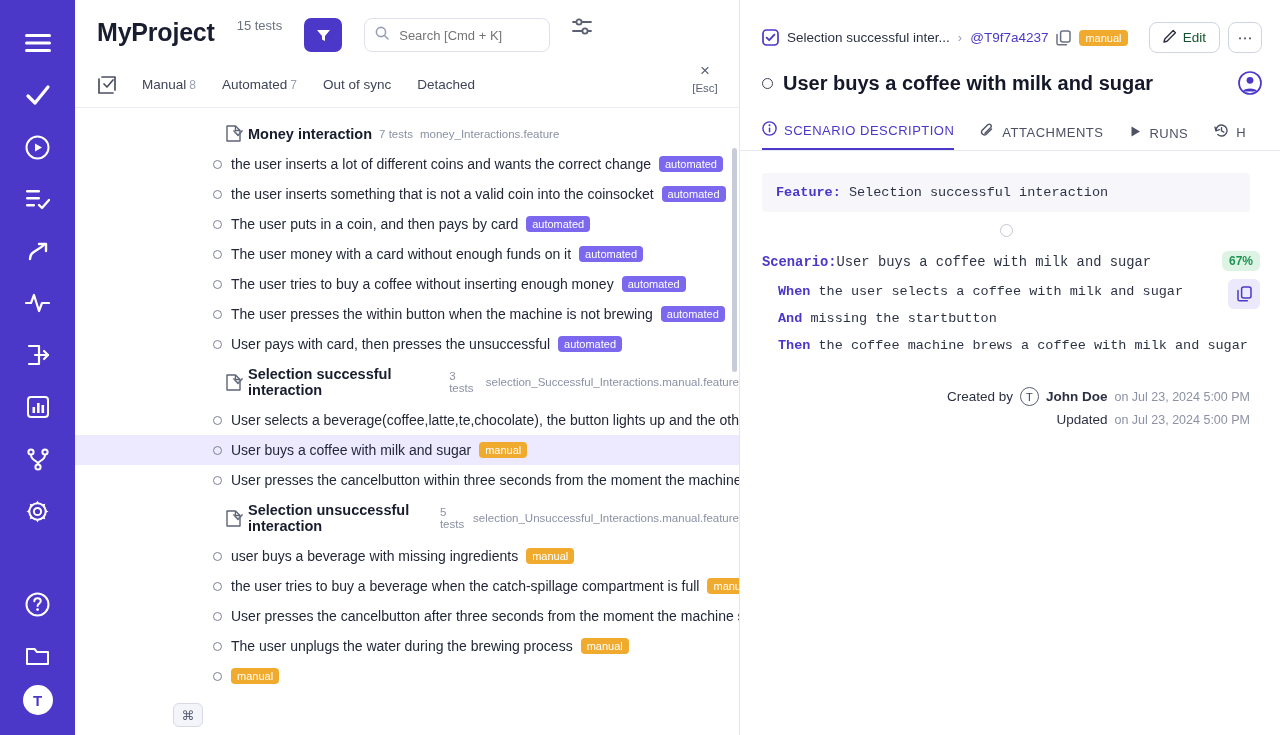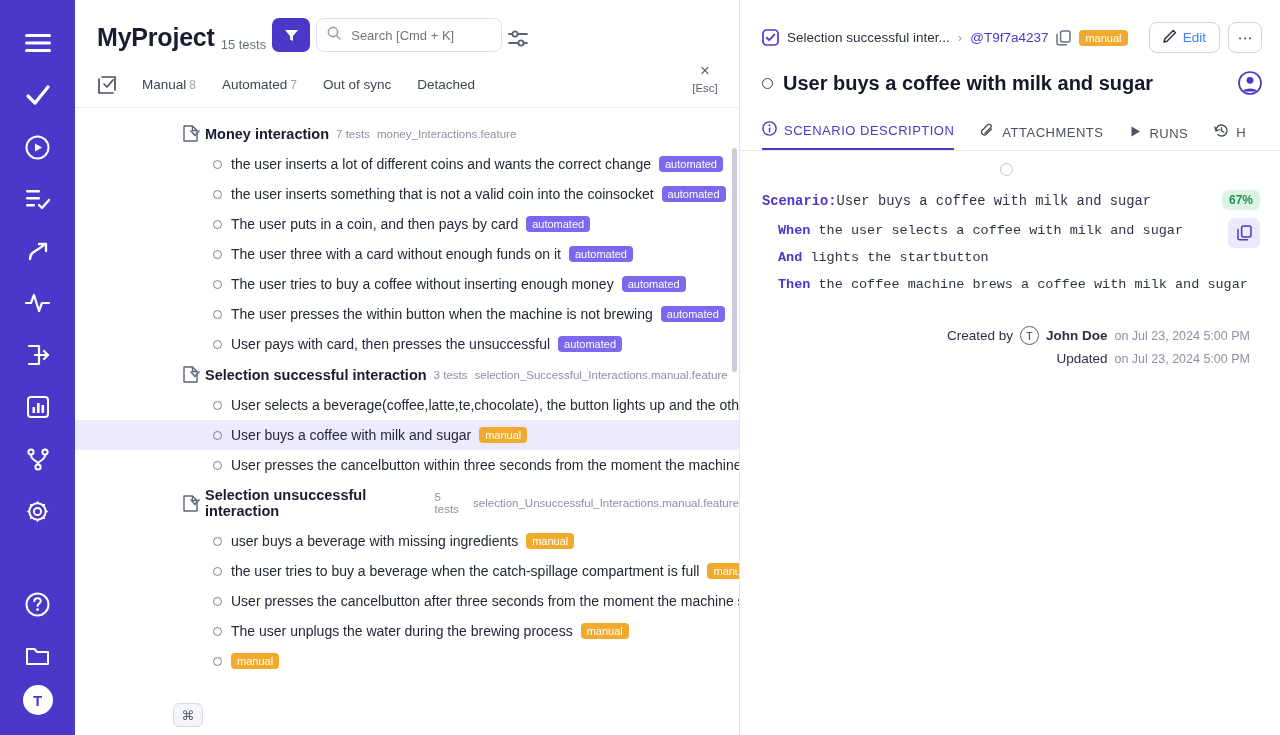--- a/index.html
+++ b/index.html
@@ -42,23 +42,23 @@
 
   
   .middle {
     width: 665px; flex: 0 0 665px;
     height: 735px; position: relative;
     background: #ffffff;
     border-right: 1px solid #e4e6ef;
     overflow: hidden;
   }
   .mid-header {
-    display: flex; align-items: flex-end;
+    display: flex; align-items: flex-start;
     padding: 18px 22px 10px 22px;
-    gap: 6px;
+    gap: 22px;
   }
   .proj-title {
     font-size: 25px; font-weight: bold; color: #191d30;
     letter-spacing: -0.2px;
   }
   .tests-count { font-size: 13px; color: #6b7280; }
   .filter-btn {
     width: 38px; height: 34px; border-radius: 7px;
     background: #4b38c9; color:#fff;
     display: flex; align-items:center; justify-content:center;
@@ -85,21 +85,21 @@
   .tab {
     font-size: 13.5px; color: #3f4558; cursor: pointer;
     padding-bottom: 10px; white-space: nowrap;
   }
   .tab .num { color: #9aa0b4; font-size: 12px; margin-left: 3px; }
   .tab-icon { color: #4b4f63; display:flex; align-items:center; padding-bottom: 8px;}
 
   .tree { padding: 10px 0 0 0; height: 640px; overflow: hidden; position: relative;}
   .grp {
     display: flex; align-items: center; gap: 7px;
-    padding: 7px 0 7px 108px; position: relative;
+    padding: 7px 0 7px 108px; position: relative; margin-left: 43px;
   }
   .grp .chev { position: absolute; left: 114px; color: #6c7284; }
   .grp-name { font-size: 14.5px; font-weight: bold; color: #181c2d; }
   .grp-count { font-size: 11.5px; color: #8b90a4; }
   .grp-file { font-size: 11.5px; color: #8b90a4; }
   .doc-icon { color: #5e6478; display:flex; }
 
   .row {
     display: flex; align-items: center; gap: 8px;
     padding: 7px 0 7px 138px;
@@ -151,21 +151,21 @@
   }
   .bc-check { color: #4b38c9; display:flex; }
   .bc-text { font-size: 13.5px; color: #2c3142; }
   .bc-sep { color: #9aa0b4; font-size: 13px; }
   .bc-id { font-size: 13.5px; color: #4b38c9; }
   .copy-ic { color: #6b7184; cursor:pointer; display:flex; }
   .edit-btn {
     margin-left: auto;
     display: flex; align-items: center; gap: 6px;
     border: 1px solid #cfd3e2; border-radius: 8px;
-    padding: 6px 13px; font-size: 13.5px; color: #3b82f6;
+    padding: 6px 13px; font-size: 13.5px; color: #14532d;
     background: #fff; cursor: pointer;
   }
   .dots-btn {
     border: 1px solid #cfd3e2; border-radius: 8px;
     width: 34px; height: 31px; display:flex; align-items:center; justify-content:center;
     color:#2c3142; cursor:pointer; font-size: 15px;
   }
   .rt-title-row {
     display: flex; align-items: center; gap: 10px;
     padding: 8px 18px 0 22px;
@@ -421,21 +421,21 @@
           <span>the user inserts something that is not a valid coin into the coinsocket</span>
           <span class="badge automated">automated</span>
         </div>
         <div class="row">
           <span class="circ"></span>
           <span>The user puts in a coin, and then pays by card</span>
           <span class="badge automated">automated</span>
         </div>
         <div class="row">
           <span class="circ"></span>
-          <span>The user three with a card without enough funds on it</span>
+          <span>The user money with a card without enough funds on it</span>
           <span class="badge automated">automated</span>
         </div>
         <div class="row">
           <span class="circ"></span>
           <span>The user tries to buy a coffee without inserting enough money</span>
           <span class="badge automated">automated</span>
         </div>
         <div class="row">
           <span class="circ"></span>
           <span>The user presses the within button when the machine is not brewing</span>
@@ -600,39 +600,43 @@
           <svg width="15" height="15" viewBox="0 0 15 15" fill="none">
               <path d="M2 7.5 A5.5 5.5 0 1 1 3.8 11.6" stroke="#4c5165" stroke-width="1.4" fill="none" stroke-linecap="round"></path>
               <path d="M1 4.2 L2.1 7.8 L5.4 6.6" stroke="#4c5165" stroke-width="1.4" fill="none" stroke-linecap="round" stroke-linejoin="round"></path>
               <path d="M7.5 4.6 V7.8 L9.8 9.1" stroke="#4c5165" stroke-width="1.4" stroke-linecap="round"></path>
             </svg>
         </span>
         <span>H</span>
       </div>
     </div>
 
+    <div class="feature-block">
+      <span class="kw">Feature:</span>
+      <span class="feat-name">Selection successful interaction</span>
+    </div>
 
     <div class="divider-dot">
       <div class="circle"></div>
     </div>
 
     <div class="scenario-wrap">
       <div class="scenario-line">
         <span class="kw">Scenario:</span><span>User buys a coffee with milk and sugar</span>
       </div>
       <div class="pct-badge">67%</div>
       <div class="copy-box">
         <svg width="15" height="16" viewBox="0 0 15 16" fill="none">
             <rect x="4.6" y="1" width="9.4" height="11" rx="2" stroke="#4b38c9" stroke-width="1.5"></rect>
             <path d="M10.4 14.8 H2.6 A1.6 1.6 0 0 1 1 13.2 V4.4" stroke="#4b38c9" stroke-width="1.5" stroke-linecap="round"></path>
           </svg>
       </div>
       <div class="steps" id="steps">
           <div class="step"><span class="kwd">When</span> <span>the user selects a coffee with milk and sugar</span></div>
-          <div class="step"><span class="kwd">And</span> <span>lights the startbutton</span></div>
+          <div class="step"><span class="kwd">And</span> <span>missing the startbutton</span></div>
           <div class="step"><span class="kwd">Then</span> <span>the coffee machine brews a coffee with milk and sugar</span></div>
         </div>
     </div>
 
     <div class="meta">
       <div class="meta-row">
         <span class="meta-label">Created by</span>
         <span class="meta-avatar">T</span>
         <span class="meta-name">John Doe</span>
         <span class="meta-date">on Jul 23, 2024 5:00 PM</span>

